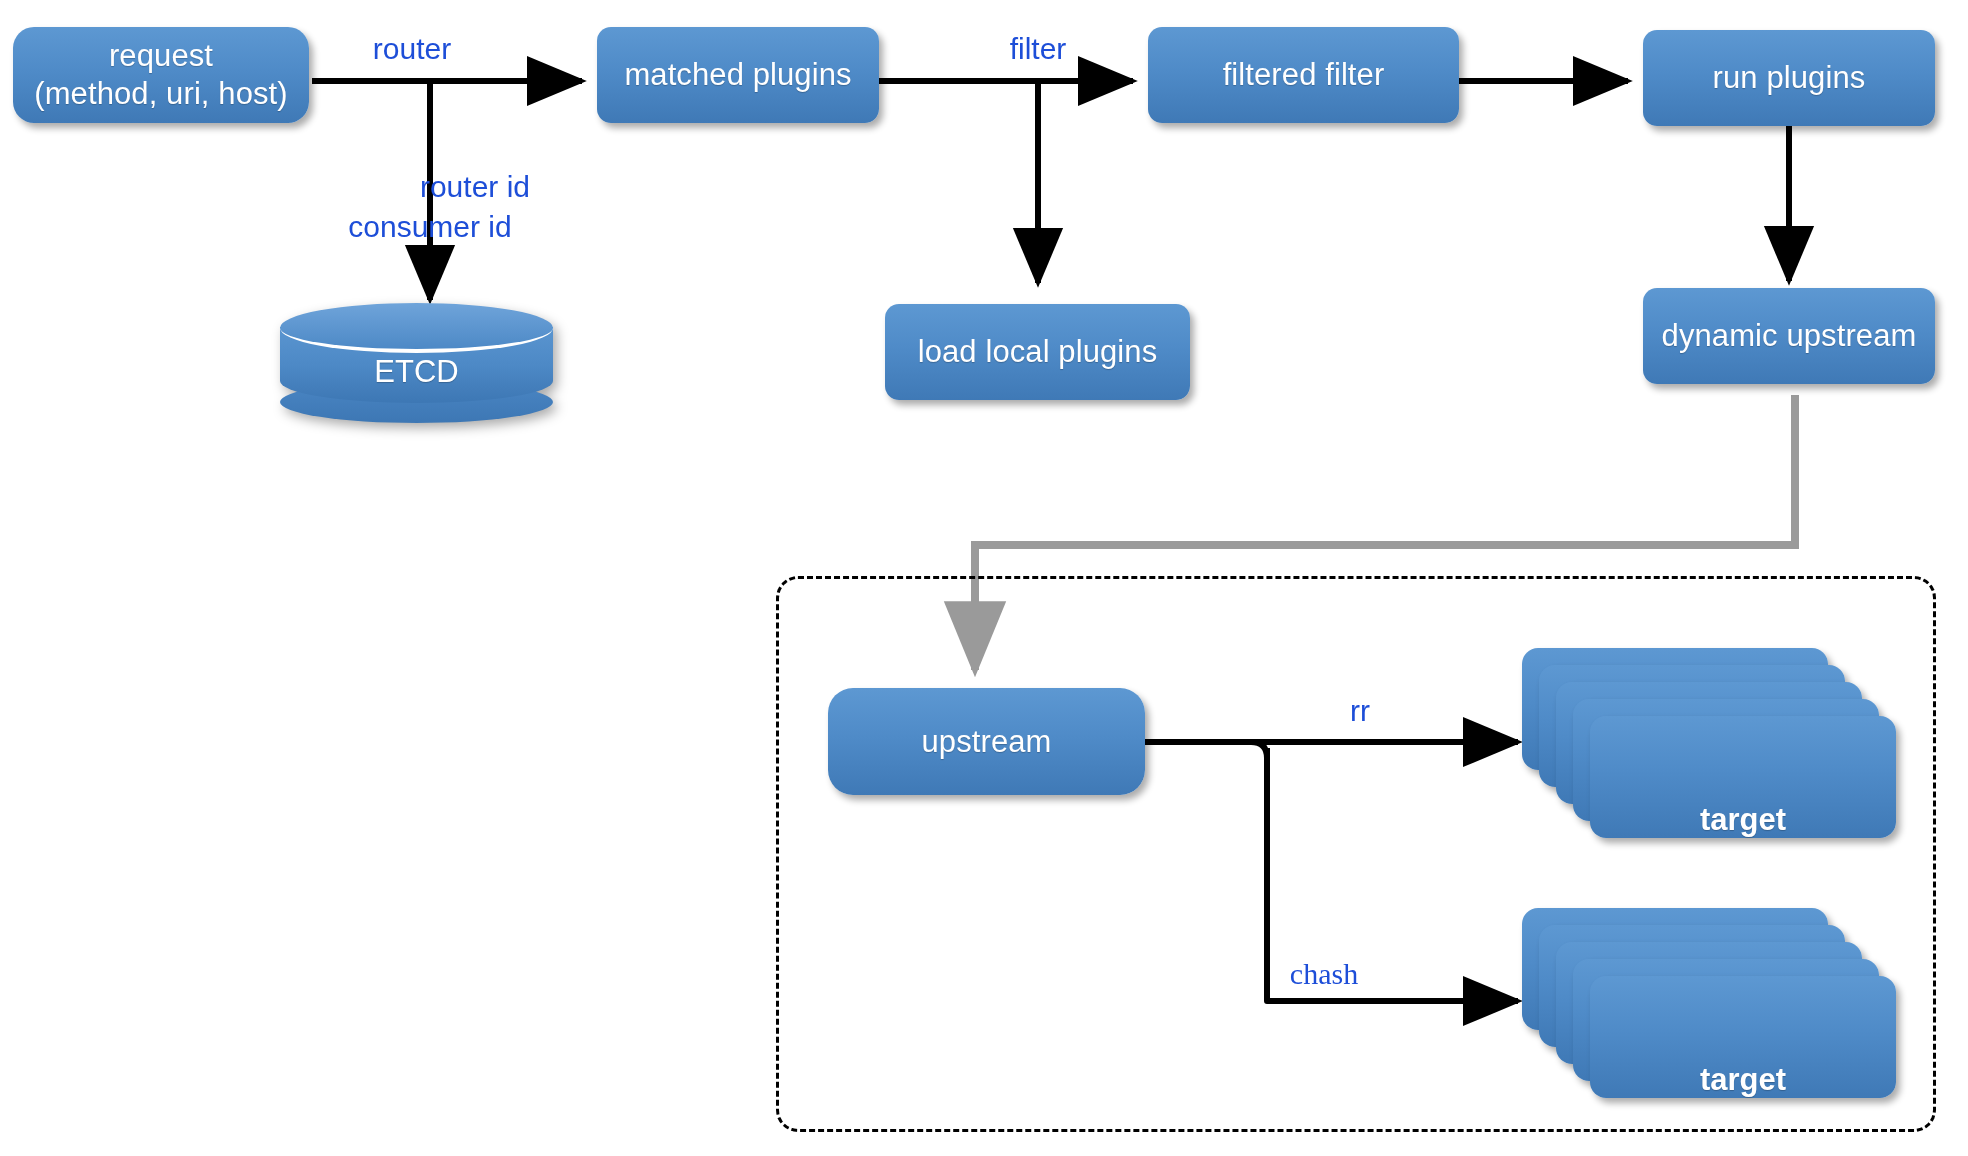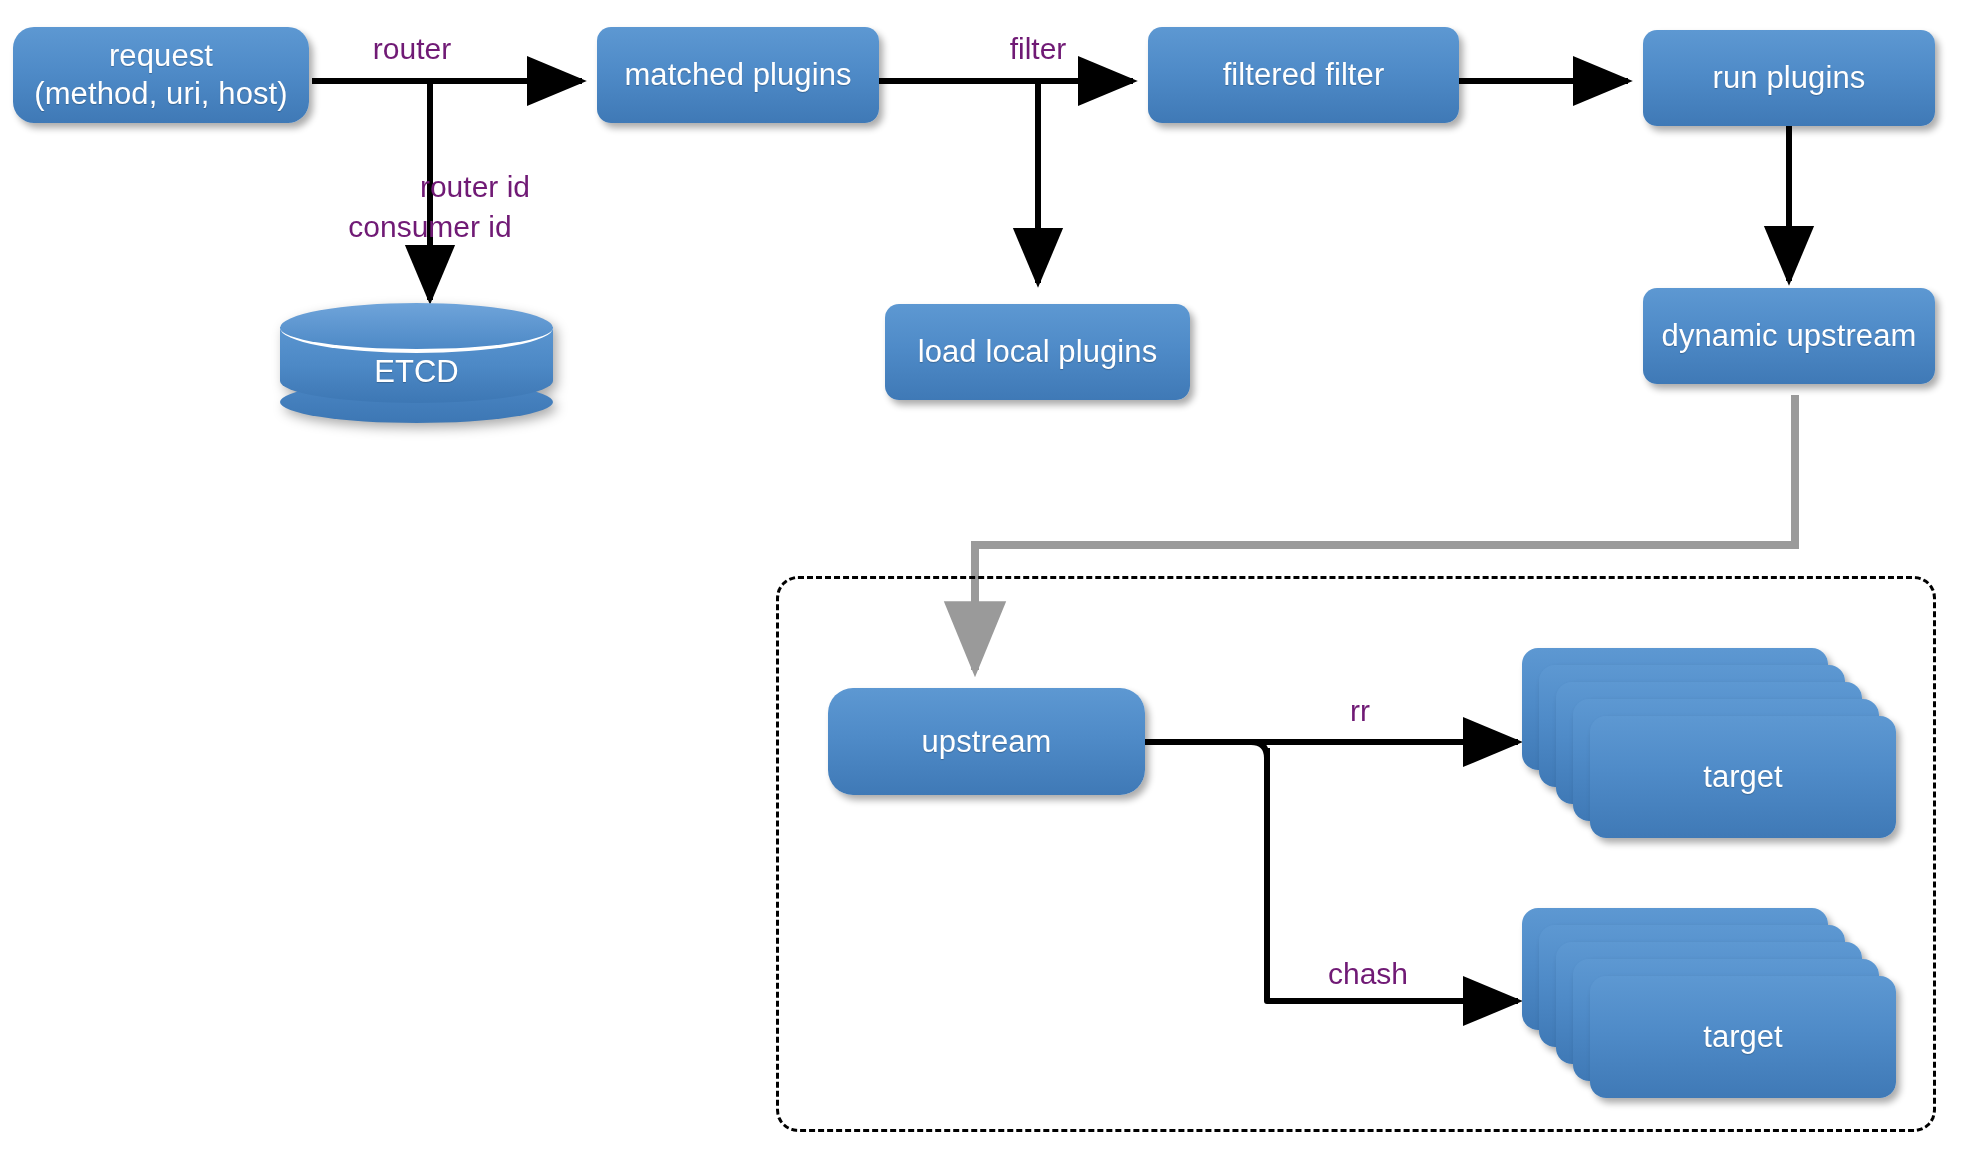--- a/index.html
+++ b/index.html
@@ -51,25 +51,26 @@
   }
   .stack .card {
     position: absolute;
     box-sizing: border-box;
     border-radius: 16px;
     background: linear-gradient(to bottom, #5d98d2 0%, #4f8bc8 45%, #3f79b6 100%);
     box-shadow: 4px 5px 7px rgba(0,0,0,0.33);
   }
   .stack .card.front {
     display: flex;
-    align-items: center;
+    align-items: flex-end;
     justify-content: center;
     color: #ffffff;
     font-size: 31px;
     text-shadow: 0 1px 1px rgba(0,0,0,0.22);
+    font-weight: bold;
   }
   
   .cylinder {
     position: absolute;
     filter: drop-shadow(4px 5px 6px rgba(0,0,0,0.33));
   }
   .cyl-body {
     position: absolute;
     left: 0;
     right: 0;
@@ -116,21 +117,21 @@
   .dashed-box {
     position: absolute;
     box-sizing: border-box;
     border: 3px dashed #000000;
     border-radius: 22px;
     background: transparent;
   }
   
   .edge-label {
     position: absolute;
-    color: #701a75;
+    color: #1d4ed8;
     font-size: 30px;
     white-space: pre;
     text-align: center;
     line-height: 1.25;
   }
 </style>
 </head>
 <body>
 
 <div id="canvas">
@@ -189,21 +190,21 @@
 
   <div class="edge-label" style="left:312px; top:30px; width:200px;">router</div>
 
   <div class="edge-label" style="left:330px; top:168px; width:200px;text-align:right;">router id</div>
   <div class="edge-label" style="left:330px; top:208px; width:200px;">consumer id</div>
 
   <div class="edge-label" style="left:938px; top:30px; width:200px;">filter</div>
 
   <div class="edge-label" style="left:1305px; top:692px; width:110px;">rr</div>
 
-  <div class="edge-label" style="left:1288px; top:955px; width:160px;">chash</div>
+  <div class="edge-label" style="left:1244px; top:955px; width:160px;font-family:Liberation Serif, serif;">chash</div>
 
   <div class="dashed-box" style="left:776px; top:576px; width:1160px; height:556px;"></div>
 
   <div class="node" style="left:13px; top:27px; width:296px; height:96px;border-radius:21px;">
     <span>
       <span class="lbl">request</span>
       <span class="lbl">(method, uri, host)</span>
     </span>
   </div>
 

